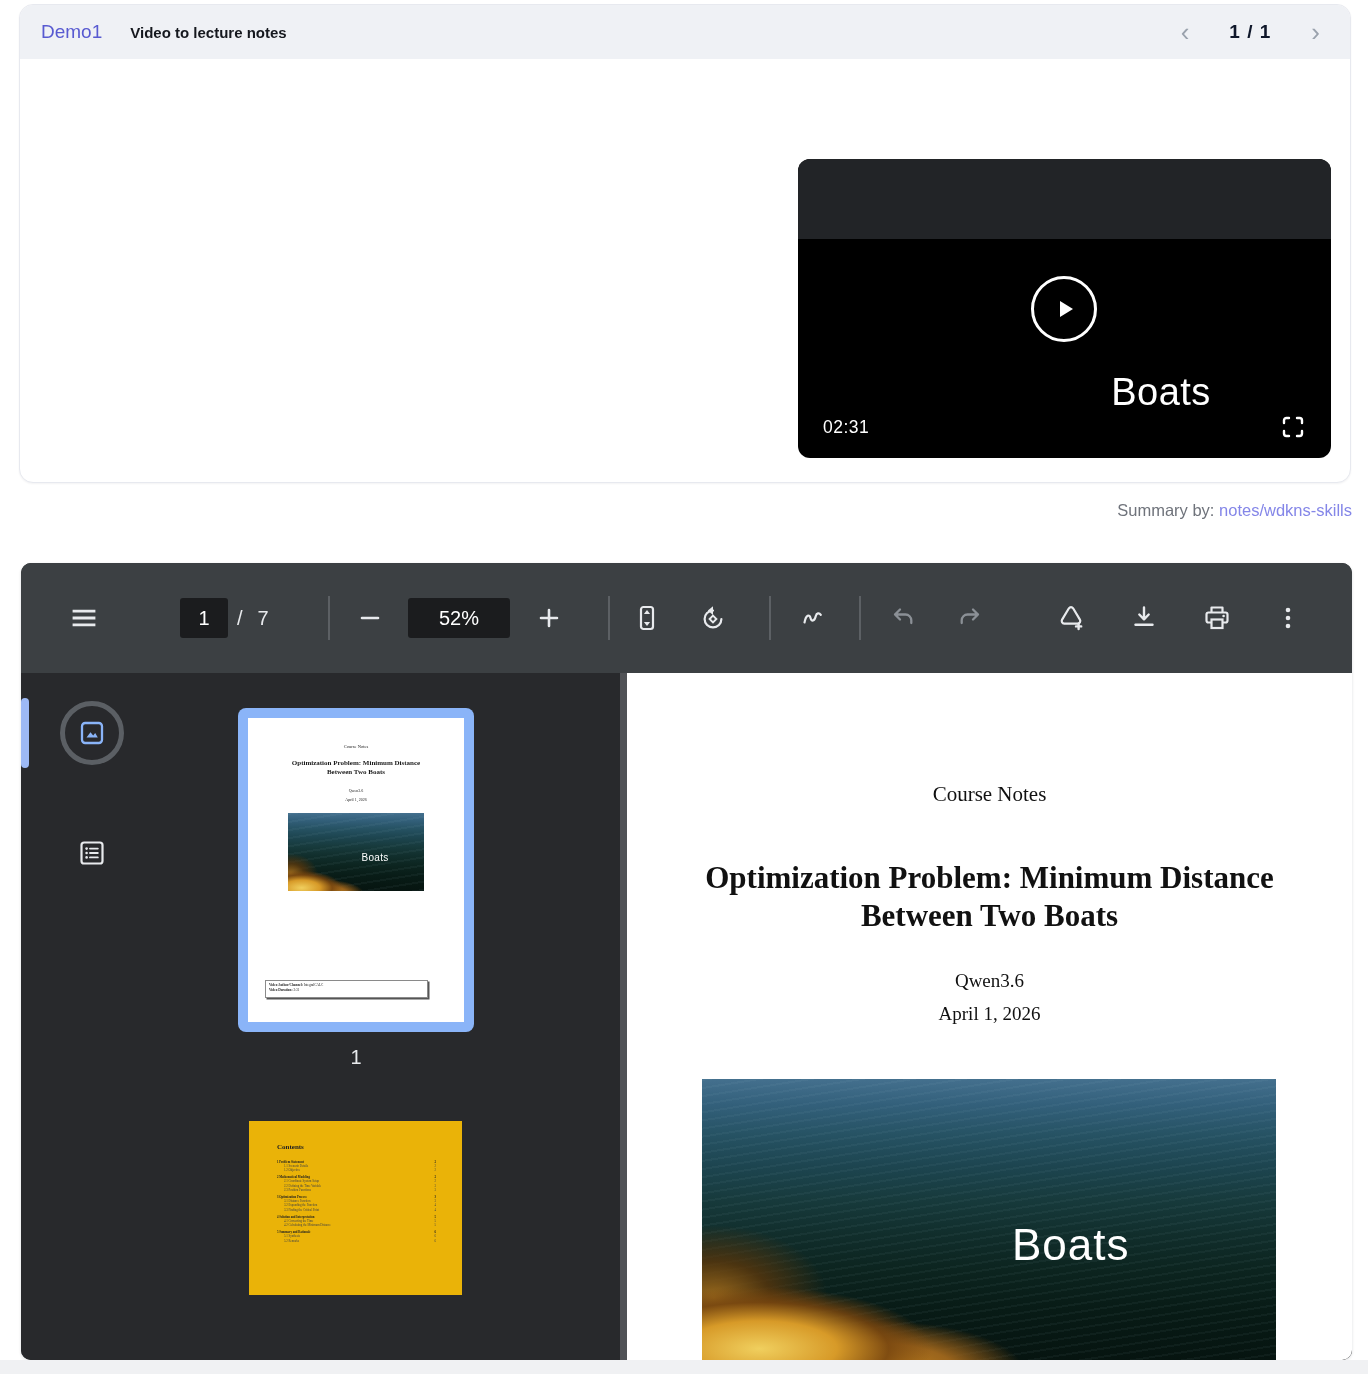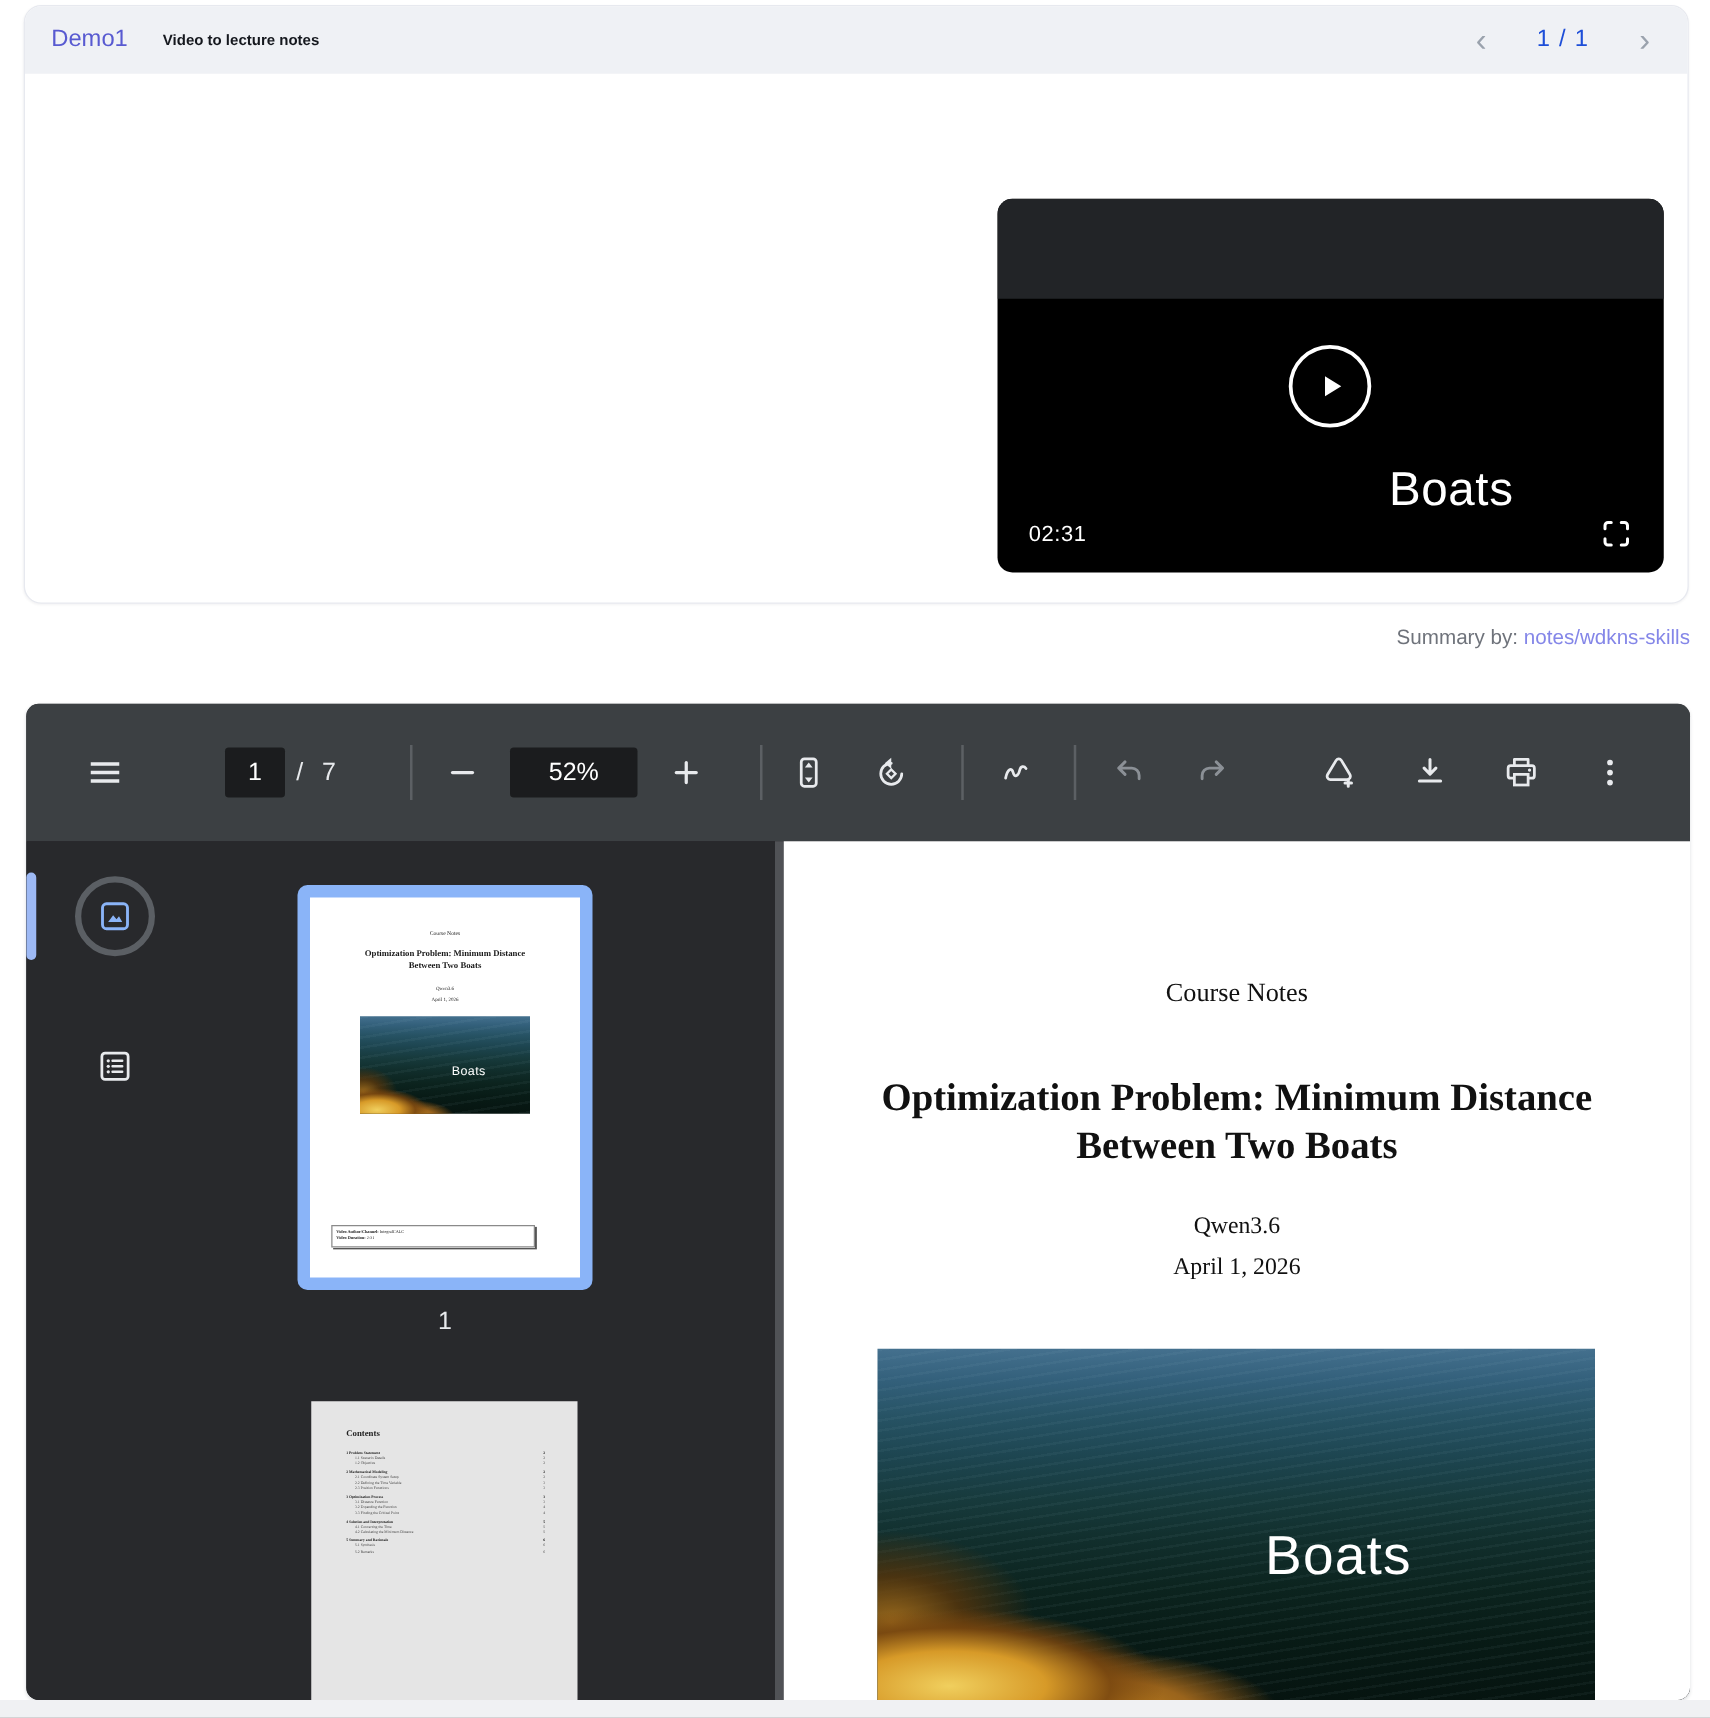--- a/index.html
+++ b/index.html
@@ -5,24 +5,24 @@
   html,body{margin:0;padding:0;background:#ffffff;}
   body{width:1368px;height:1374px;position:relative;overflow:hidden;
        font-family:"Liberation Sans",sans-serif;-webkit-font-smoothing:antialiased;}
 
   
   .top-card{position:absolute;left:19px;top:4px;width:1330px;height:477px;background:#fff;
             border:1px solid #e7e9ef;border-radius:14px;box-shadow:0 1px 2px rgba(16,24,40,.05);}
   .top-card-header{position:absolute;left:0;top:0;right:0;height:54px;background:#eff1f5;
             border-radius:13px 13px 0 0;display:flex;align-items:center;padding:0 30px 0 21px;box-sizing:border-box;}
   .demo-badge{color:#585ad1;font-size:19px;font-weight:400;cursor:pointer;}
-  .top-title{color:#15181e;font-size:12px;font-weight:700;margin-left:28px;}
+  .top-title{color:#15181e;font-size:15px;font-weight:700;margin-left:28px;}
   .pager{margin-left:auto;display:flex;align-items:center;gap:40px;}
   .chev{color:#9aa2ad;font-size:26px;font-weight:400;line-height:1;cursor:pointer;user-select:none;}
-  .pager-text{color:#1d4ed8;font-size:19px;font-weight:400;letter-spacing:1px;text-align:center;}
+  .pager-text{color:#0f172a;font-size:19px;font-weight:700;letter-spacing:1px;text-align:center;}
 
   
   .video-player{position:absolute;left:778px;top:154px;width:533px;height:299px;background:#000;
                 border-radius:12px;overflow:hidden;cursor:pointer;}
   .video-band{position:absolute;left:0;top:0;right:0;height:80px;background:#222427;}
   .play-btn{position:absolute;left:233px;top:117px;width:66px;height:66px;border:3px solid #fff;
             border-radius:50%;box-sizing:border-box;display:flex;align-items:center;justify-content:center;}
   .video-title{position:absolute;left:363px;top:212px;transform:translateX(-50%);color:#fff;
                font-size:38px;font-weight:200;letter-spacing:.5px;}
   .video-duration{position:absolute;left:25px;top:258px;color:#fff;font-size:17.5px;letter-spacing:.5px;}
@@ -59,21 +59,21 @@
              font-family:"Liberation Serif","DejaVu Serif",serif;color:#1a1a1a;}
   .mini-course{position:absolute;top:26px;width:100%;text-align:center;font-size:4.5px;}
   .mini-title{position:absolute;top:41px;width:100%;text-align:center;font-size:7px;font-weight:700;line-height:9px;}
   .mini-author{position:absolute;top:70px;width:100%;text-align:center;font-size:4px;}
   .mini-date{position:absolute;top:79px;width:100%;text-align:center;font-size:4px;}
   .mini-fig{position:absolute;left:40px;top:95px;width:136px;height:78px;}
   .mini-meta{position:absolute;left:17px;top:262px;width:163px;height:18px;border:0.5px solid #8a8a8a;
              box-shadow:1.5px 1.5px 0 #555;box-sizing:border-box;padding:2px 3px;font-size:3.4px;line-height:4.6px;}
   .thumb-label{position:absolute;left:217px;top:373px;width:236px;text-align:center;color:#e8eaed;
                font-size:20px;font-family:"Liberation Sans",sans-serif;}
-  .thumb2{position:absolute;left:228px;top:448px;width:213px;height:239px;background:#e5e5e5;overflow:hidden;
+  .thumb2{position:absolute;left:228px;top:448px;width:213px;height:174px;background:#eab308;overflow:hidden;
           font-family:"Liberation Serif","DejaVu Serif",serif;color:#222;cursor:pointer;}
   .toc-head{position:absolute;left:28px;top:22px;font-size:7px;font-weight:700;}
   .toc-rows{position:absolute;left:28px;top:36px;right:26px;}
   .toc-row{display:flex;justify-content:space-between;font-size:3px;line-height:4.3px;color:#444;}
   .toc-row.lv0{font-weight:700;margin-top:2.6px;color:#222;}
   .toc-row.lv1{padding-left:7px;}
 
   
   .pane-divider{position:absolute;left:599px;top:0;bottom:0;width:7px;background:#505256;cursor:col-resize;}
 

